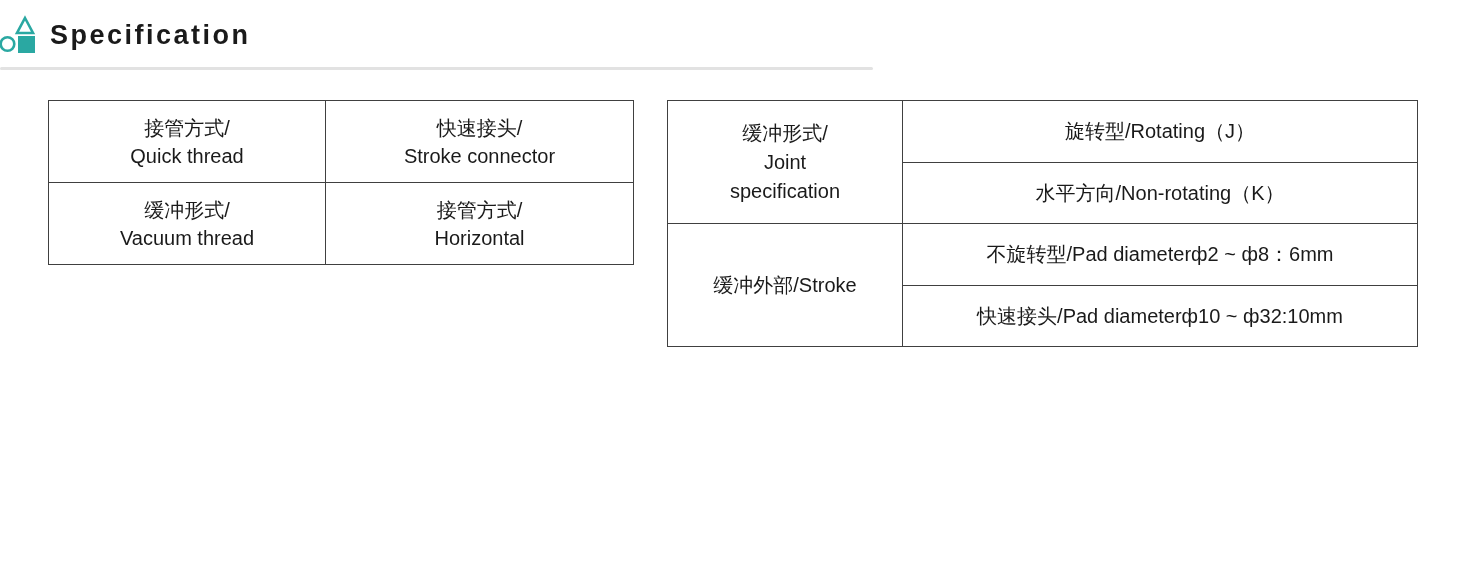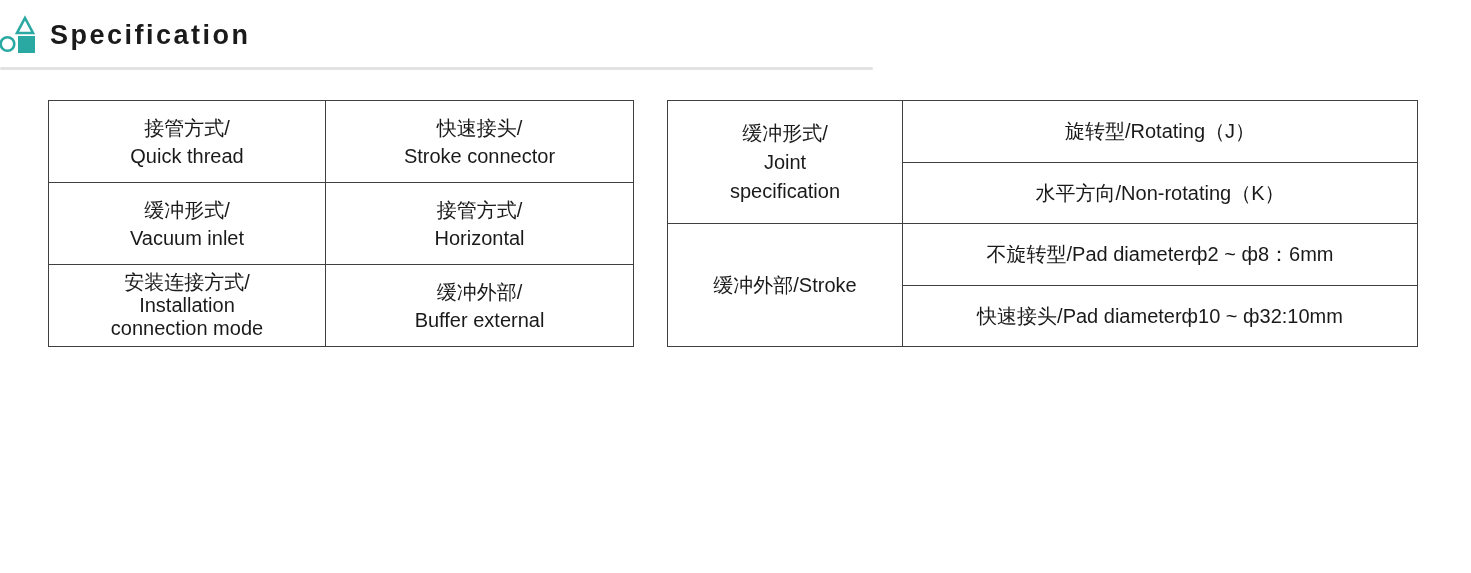--- a/index.html
+++ b/index.html
@@ -88,36 +88,25 @@
         <span class="ln">Quick thread</span>
       </td>
       <td>
         <span class="ln">快速接头/</span>
         <span class="ln">Stroke connector</span>
       </td>
     </tr>
     <tr>
       <td>
         <span class="ln">缓冲形式/</span>
-        <span class="ln">Vacuum inlet</span>
+        <span class="ln">Vacuum thread</span>
       </td>
       <td>
         <span class="ln">接管方式/</span>
         <span class="ln">Horizontal</span>
-      </td>
-    </tr>
-    <tr>
-      <td class="tight">
-        <span class="ln">安装连接方式/</span>
-        <span class="ln">Installation</span>
-        <span class="ln">connection mode</span>
-      </td>
-      <td>
-        <span class="ln">缓冲外部/</span>
-        <span class="ln">Buffer external</span>
       </td>
     </tr>
   </tbody>
 </table>
 
 <table class="spec-table" id="right-table">
   <colgroup>
       <col class="c1">
       <col class="c2">
     </colgroup>

